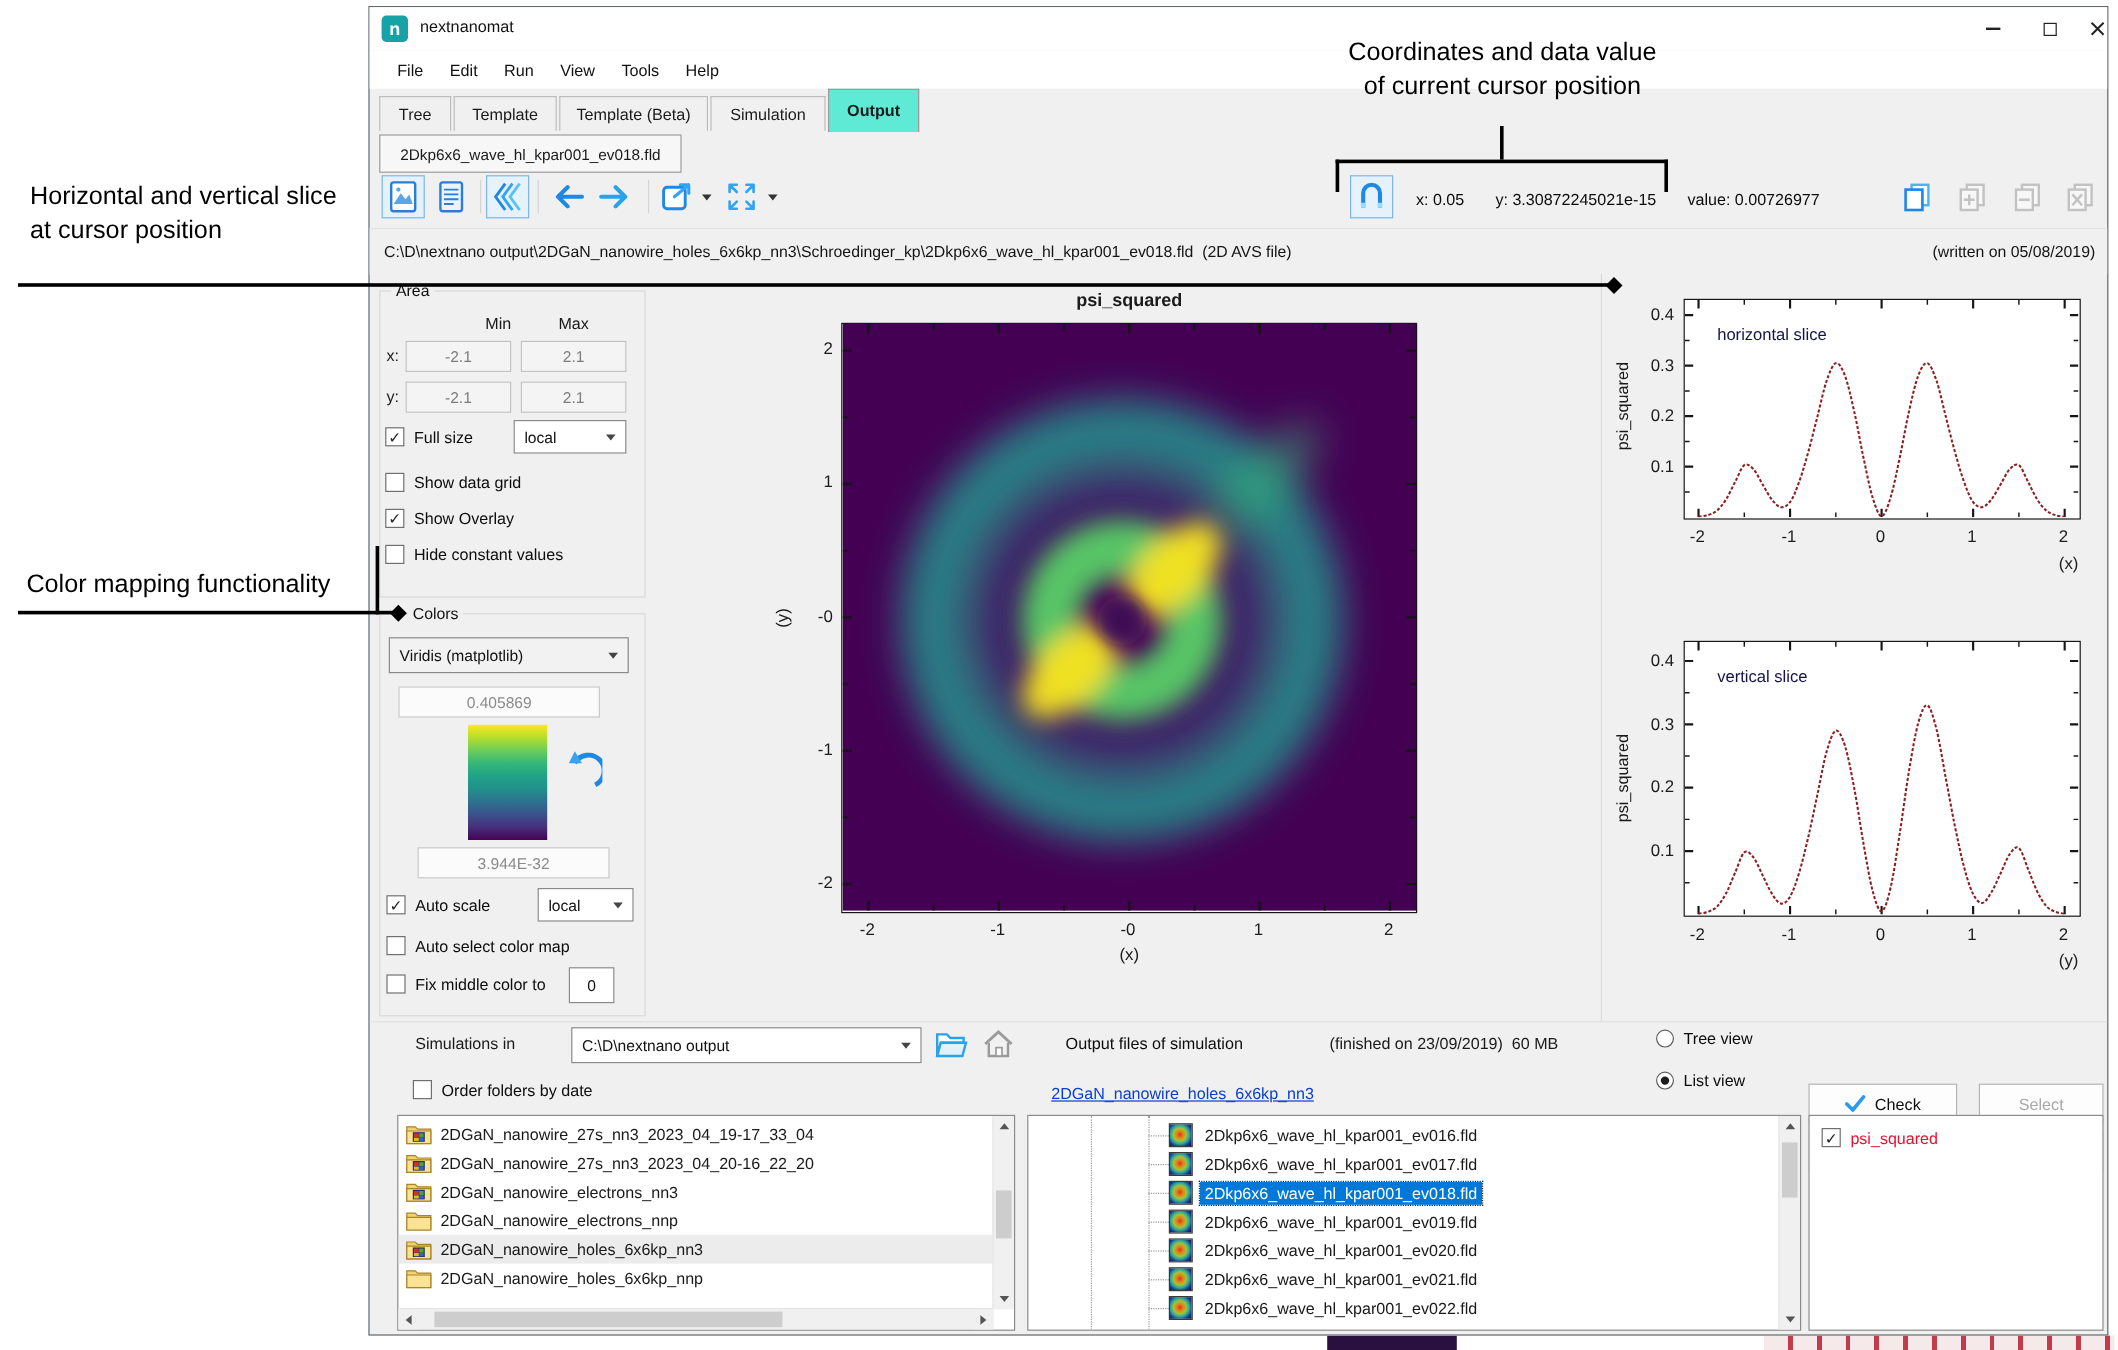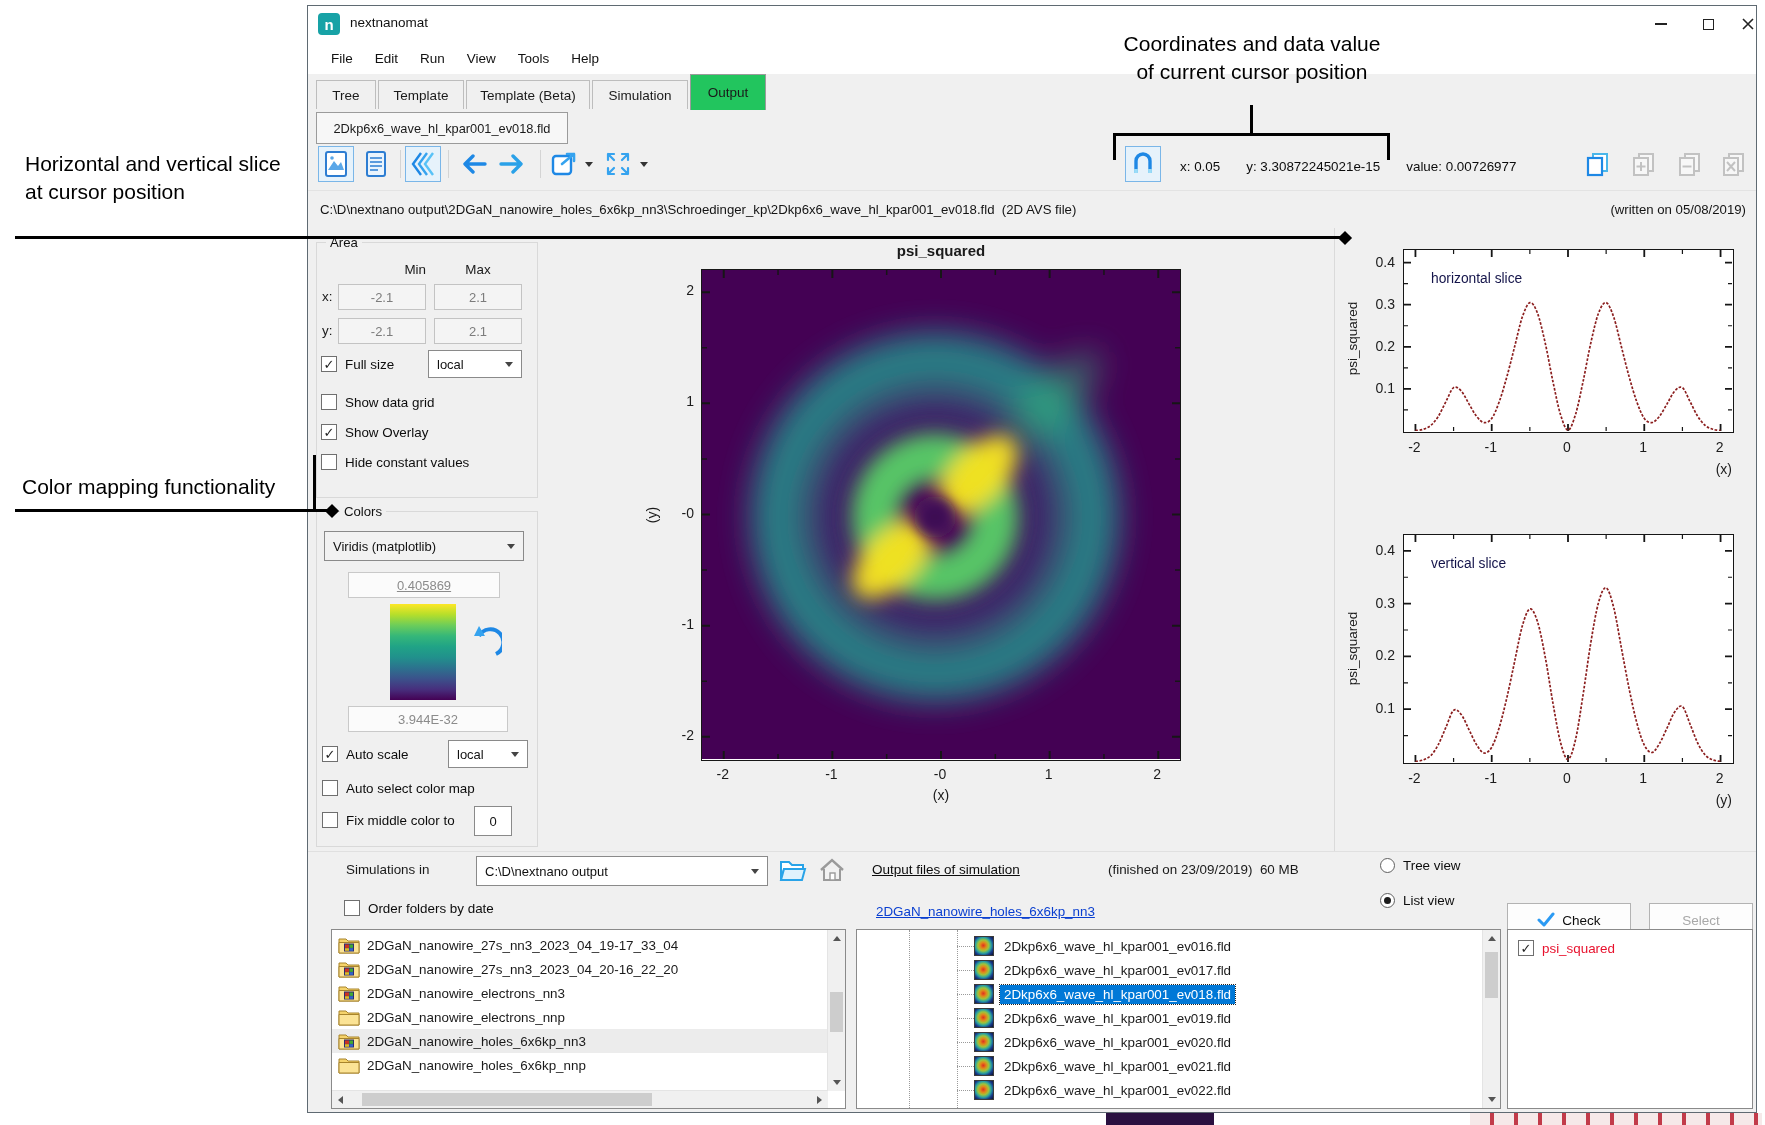--- a/index.html
+++ b/index.html
@@ -7,21 +7,21 @@
   .abs{position:absolute;}
   .win{position:absolute;left:307px;top:5px;width:1450px;height:1108px;background:#f0f0f0;border:1px solid #5f6a72;box-sizing:border-box;}
   .titlebar{position:absolute;left:0;top:0;right:0;height:36px;background:#ffffff;}
   .appicon{position:absolute;left:10px;top:7px;width:22px;height:22px;background:#17a2a6;border-radius:4px;color:#fff;font-size:15px;font-weight:bold;display:flex;align-items:center;justify-content:center;}
   .apptitle{position:absolute;left:42px;top:9px;font-size:13.5px;color:#111;}
   .winbtn{position:absolute;top:6px;width:30px;height:24px;display:flex;align-items:center;justify-content:center;}
   .menubar{position:absolute;left:0;top:36px;right:0;height:32px;background:#fff;display:flex;align-items:center;padding-left:12px;}
   .menu-item{font-size:13.5px;padding:5px 11px;color:#111;}
   .tabstrip{position:absolute;left:0;top:68px;right:0;height:36px;}
   .tab{position:absolute;top:6px;height:29px;background:#f0f0f0;border:1px solid #bdbdbd;border-bottom:none;font-size:13.5px;display:flex;align-items:center;justify-content:center;color:#1a1a1a;box-sizing:border-box;}
-  .tab.active{top:0;height:36px;background:#22c55e;border-color:#9b9b9b;z-index:3;}
+  .tab.active{top:0;height:36px;background:#5eead4;border-color:#9b9b9b;z-index:3;font-weight:bold;}
   .doctab{position:absolute;left:8px;top:106px;width:250px;height:30px;background:#f7f7f7;border:1px solid #9b9b9b;font-size:12.8px;display:flex;align-items:center;justify-content:center;}
   .toolbar{position:absolute;left:0;top:138px;right:0;height:46px;}
   .ticon{position:absolute;top:2px;width:36px;height:36px;border:1px solid transparent;display:flex;align-items:center;justify-content:center;box-sizing:border-box;background:transparent;}
   .ticon.sel{border-color:#7ab6e8;background:#e6f2fb;}
   .tsep{position:absolute;top:6px;width:1px;height:28px;background:#d4d4d4;}
   .caret-s{width:0;height:0;border-left:4px solid transparent;border-right:4px solid transparent;border-top:5px solid #333;}
   .pathrow{position:absolute;left:0;top:184px;right:0;height:38px;border-top:1px solid #e3e3e3;background:#f0f0f0;}
   .pathtext{position:absolute;left:12px;top:11px;font-size:13.2px;color:#141414;white-space:nowrap;}
   .writtenon{position:absolute;right:10px;top:11px;font-size:13.2px;color:#141414;}
   .group{position:absolute;border:1px solid #d9d9d9;background:#f0f0f0;box-sizing:border-box;}
@@ -261,21 +261,21 @@
         <span class="cb"></span>
         <span>Hide constant values</span>
       </div>
 
     <div class="group" style="left:8px;top:505px;width:222px;height:336px;"></div>
     <div class="group-label" style="left:32px;top:498px;">Colors</div>
     <div class="combo" style="left:16px;top:525px;width:200px;height:30px;background:#f2f2f2;">
         <span>Viridis (matplotlib)</span>
         <span class="cv"></span>
       </div>
-    <div class="valbox" style="left:40px;top:566px;width:152px;height:26px;text-decoration:underline;">0.405869</div>
+    <div class="valbox" style="left:24px;top:566px;width:168px;height:26px;">0.405869</div>
     <div id="colorbar" class="abs" style="left: 82px; top: 598px; width: 66px; height: 96px; background: linear-gradient(rgb(253, 231, 37), rgb(181, 222, 43), rgb(108, 205, 90), rgb(53, 183, 121), rgb(32, 163, 134), rgb(33, 145, 140), rgb(44, 114, 142), rgb(59, 82, 139), rgb(71, 47, 125), rgb(68, 1, 84));"></div>
     <div class="abs" style="left:164px;top:618px;">
       <svg width="30" height="34" viewBox="0 0 30 34">
         <path d="M24 30 A 13 13 0 1 0 7 12" fill="none" stroke="#1e88e5" stroke-width="4"></path>
         <path d="M2 12 h11 L7 2 Z" fill="#35a3ef"></path>
       </svg>
     </div>
     <div class="valbox" style="left:40px;top:700px;width:160px;height:26px;">3.944E-32</div>
     <div class="cbrow" style="left:14px;top:740px;">
         <span class="cb">✓</span>
@@ -446,21 +446,21 @@
         <path d="M6 13 h21 l-3 11 H3 Z" fill="#dff2fd" stroke="#29a3e8" stroke-width="2"></path>
       </svg>
     </div>
     <div class="abs" style="left:510px;top:850px;">
       <svg width="28" height="28" viewBox="0 0 28 28">
         <path d="M3 14 L14 4 L25 14" fill="none" stroke="#9a9a9a" stroke-width="2.4"></path>
         <path d="M6 13 v11 h16 v-11" fill="#f2f2f2" stroke="#9a9a9a" stroke-width="2"></path>
         <rect x="12" y="17" width="5" height="7" fill="#fff" stroke="#9a9a9a" stroke-width="1.4"></rect>
       </svg>
     </div>
-    <div class="abs" style="left:564px;top:856px;font-size:13.5px;color:#0c0c0c;text-decoration:underline;">Output files of simulation</div>
+    <div class="abs" style="left:580px;top:856px;font-size:13.5px;color:#0c0c0c;">Output files of simulation</div>
     <div class="abs" style="left:800px;top:856px;font-size:13.4px;"><span>(finished on 23/09/2019)</span>&nbsp;&nbsp;<span>60 MB</span></div>
     <div class="cbrow" style="left:36px;top:894px;">
         <span class="cb"></span>
         <span>Order folders by date</span>
       </div>
     <div class="abs link" style="left:568px;top:898px;">2DGaN_nanowire_holes_6x6kp_nn3</div>
 
     <div class="cbrow" style="left:1072px;top:852px;">
         <span class="radio"></span>
         <span>Tree view</span>

